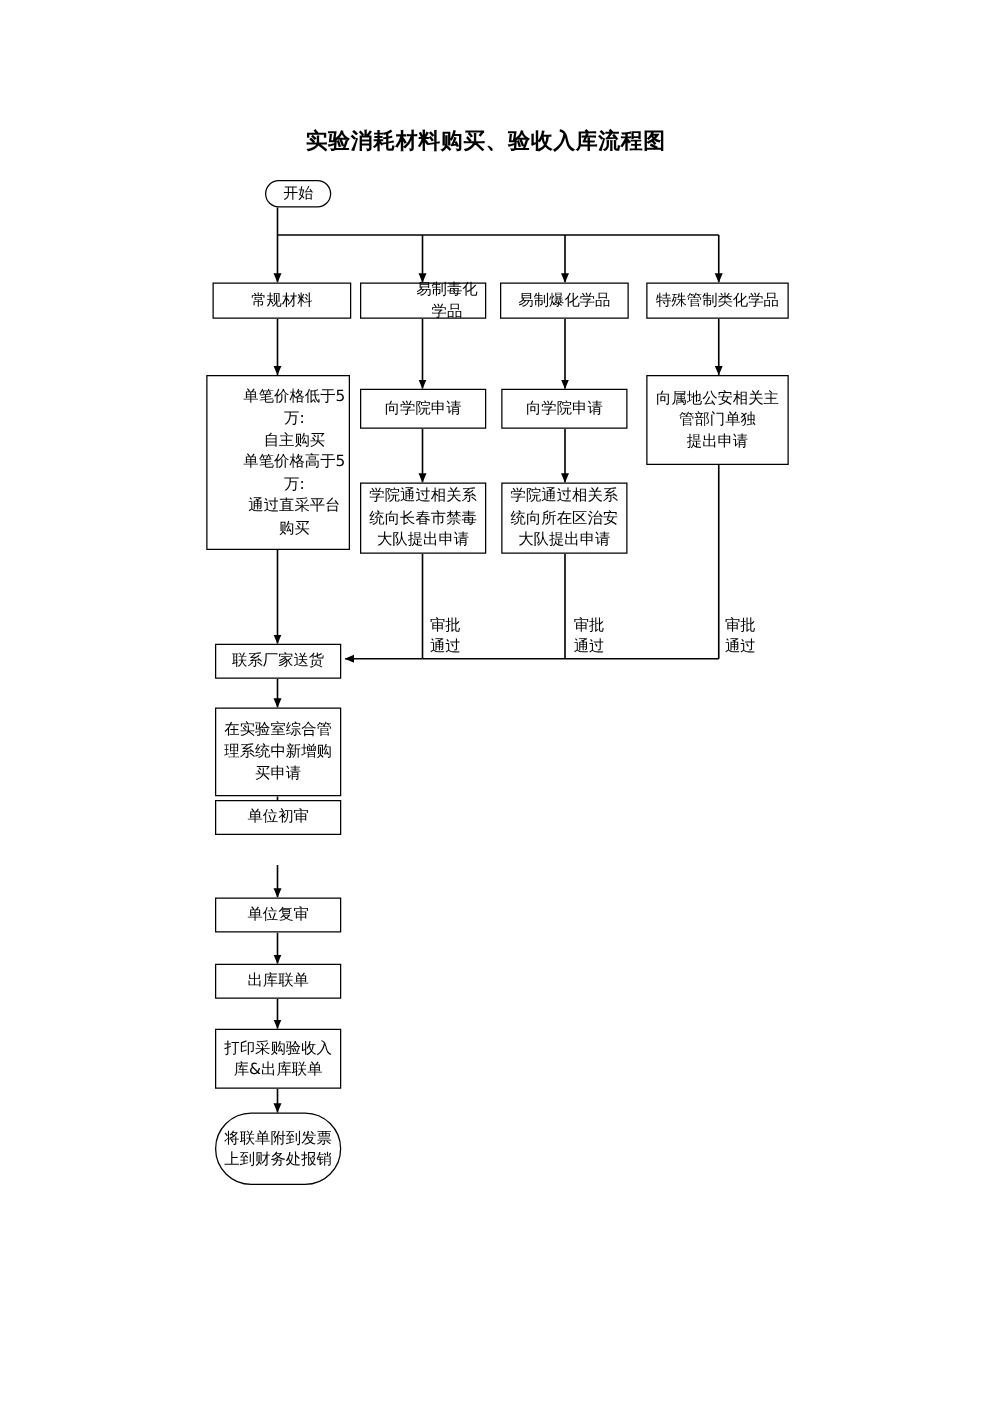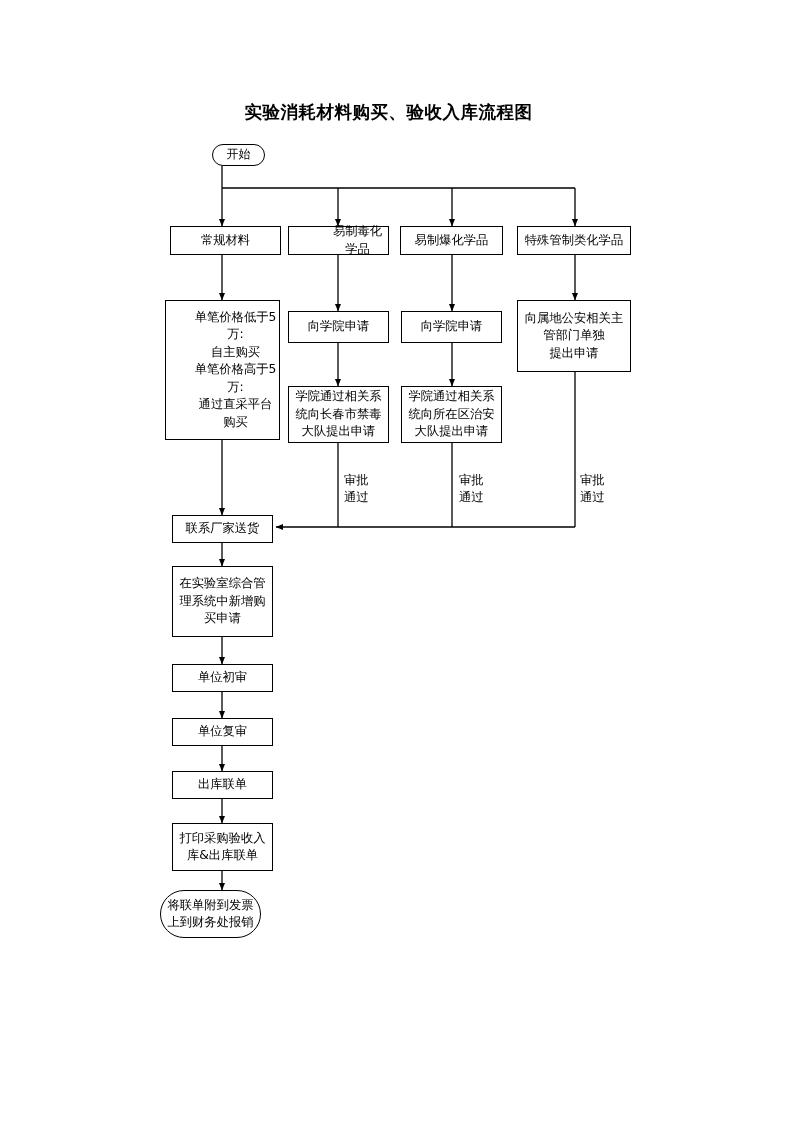--- a/index.html
+++ b/index.html
@@ -55,20 +55,21 @@
     border-radius: 11px;
     font-size: 12px;
   }
   .edge-label {
     position: absolute;
     font-size: 12.3px;
     line-height: 1.42;
     color: #000000;
     white-space: pre-line;
     text-align: left;
+    margin-top: 20px;
   }
 </style>
 </head>
 <body>
 
 <div id="page">
 
   <div class="doc-title">实验消耗材料购买、验收入库流程图</div>
 
   <svg id="flow-svg" viewBox="0 0 794 1123" xmlns="http://www.w3.org/2000/svg">
@@ -152,25 +153,25 @@
 
   <div class="edge-label" style="left:580px; top:472px;">审批
 通过</div>
 
   <div class="node" style="left:172px; top:515px; width:101px; height:28px;">联系厂家送货</div>
 
   <div class="node" style="left:172px; top:566px; width:101px; height:71px;">在实验室综合管
 理系统中新增购
 买申请</div>
 
-  <div class="node" style="left:172px; top:664px; width:101px; height:28px;">单位初审</div>
+  <div class="node" style="left:172px; top:640px; width:101px; height:28px;">单位初审</div>
 
   <div class="node" style="left:172px; top:718px; width:101px; height:28px;">单位复审</div>
 
   <div class="node" style="left:172px; top:771px; width:101px; height:28px;">出库联单</div>
 
   <div class="node" style="left:172px; top:823px; width:101px; height:48px;">打印采购验收入
 库&amp;出库联单</div>
 
-  <div class="node" style="left:160px; top:890px; width:101px; height:48px;border-radius:29px;">将联单附到发票
+  <div class="node" style="left:172px; top:890px; width:101px; height:58px;border-radius:29px;">将联单附到发票
 上到财务处报销</div>
 
 </div>
 
 </body></html>

